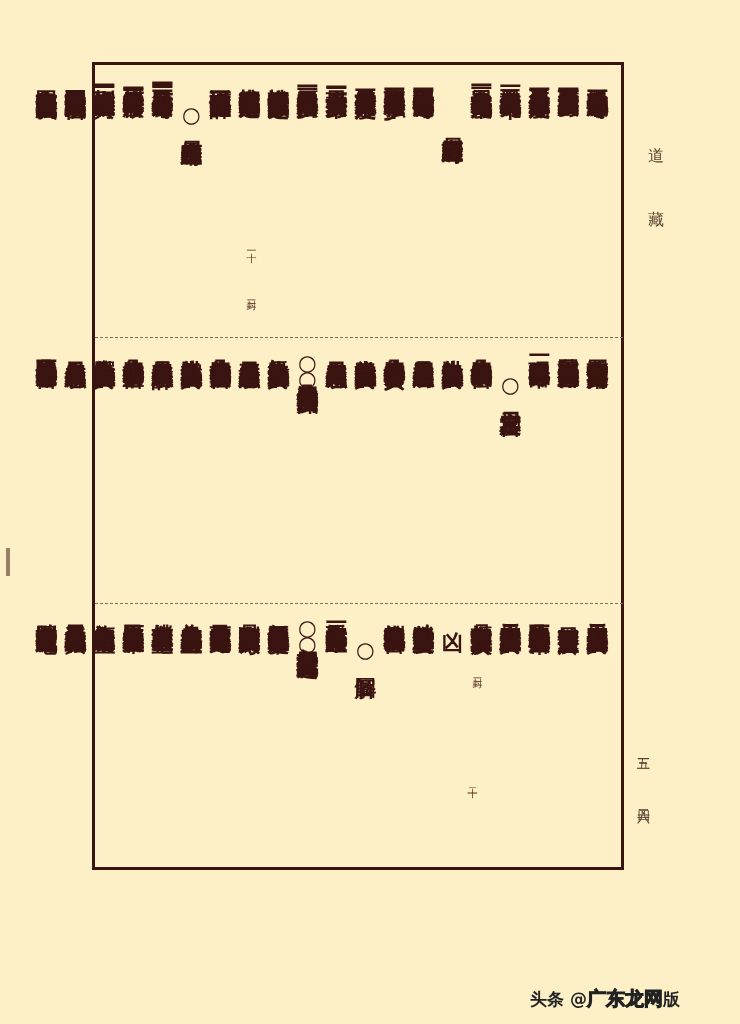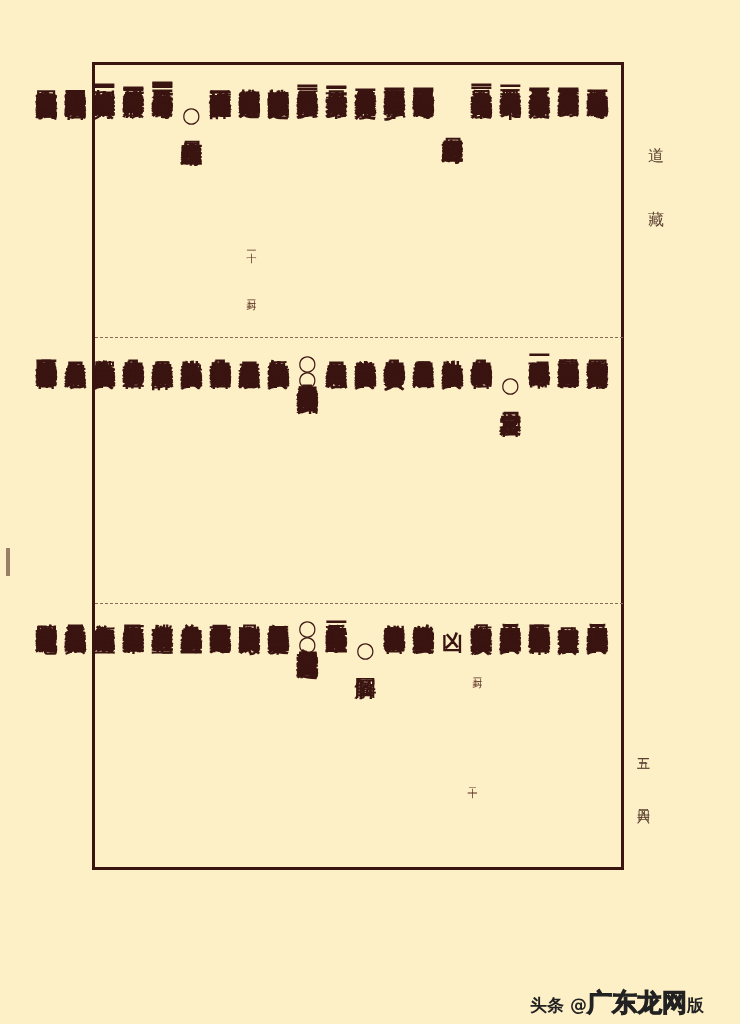--- a/index.html
+++ b/index.html
@@ -39,21 +39,21 @@
   }
   .margin-text {
     position:absolute; writing-mode:vertical-rl; text-orientation:upright;
     font-size:16px; color:#5a4030; font-weight:normal;
   }
   .watermark {
     position:absolute; left:530px; top:986px;
     font-family:"DejaVu Sans","Liberation Sans",sans-serif;
     font-size:17px; color:#222; font-weight:bold;
   }
-  .watermark .brand { color:#000000; -webkit-text-stroke:1px #222; font-size:25px; }
+  .watermark .brand { color:#000000; -webkit-text-stroke:1px #222; font-size:19px; }
   .edge-mark {
     position:absolute; left:6px; top:548px; width:4px; height:28px;
     background:#6b5040; opacity:0.7;
   }
 </style>
 </head>
 <body>
 
 <div class="frame"></div>
 <div class="divider" style="top:337px"></div>

